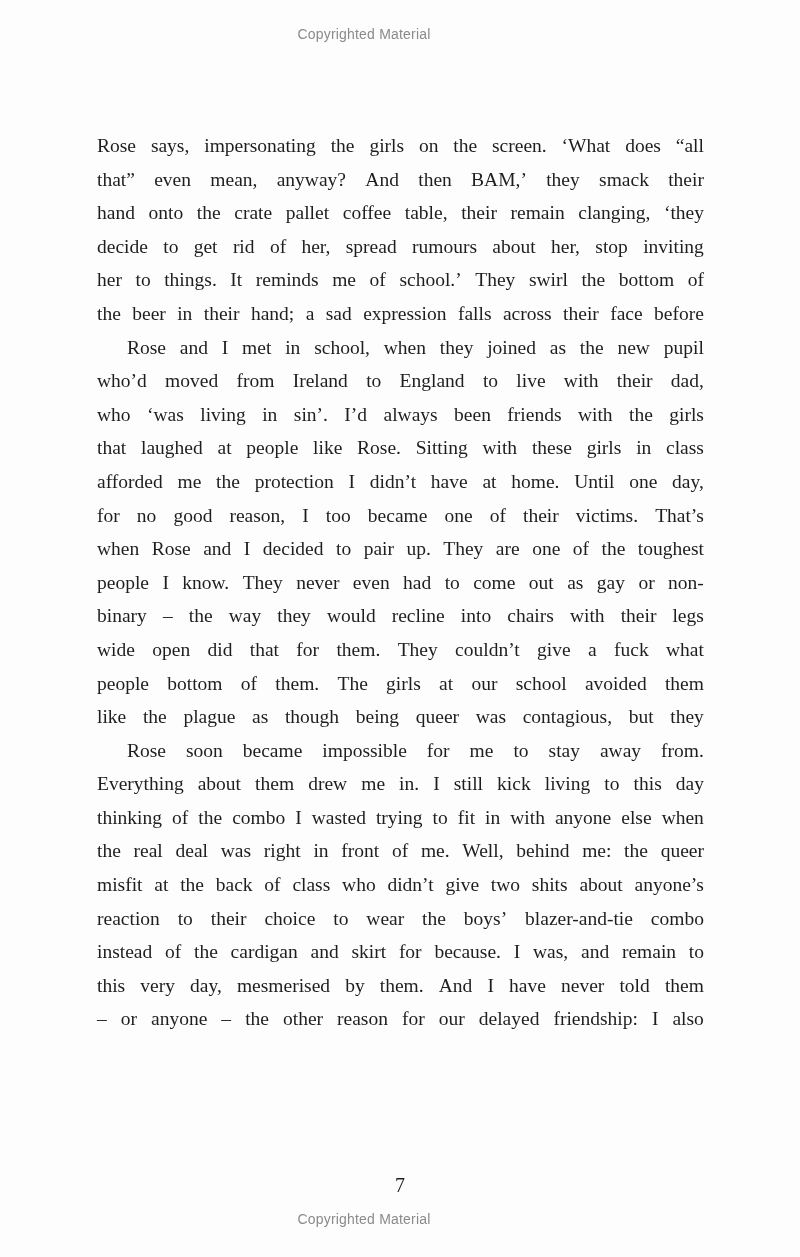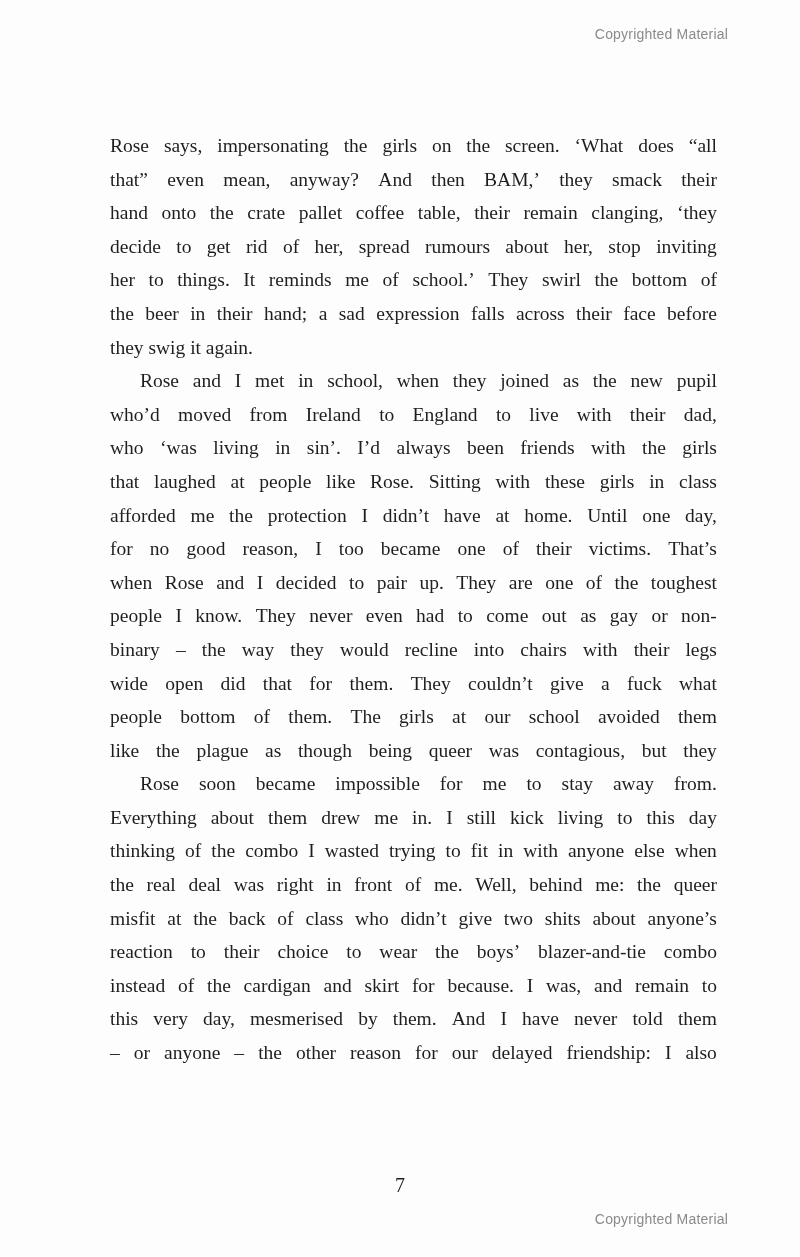--- a/index.html
+++ b/index.html
@@ -7,32 +7,32 @@
     width: 800px;
     height: 1257px;
     background: #fdfdfd;
     position: relative;
     overflow: hidden;
   }
   .notice {
     position: absolute;
     left: 0;
     width: 728px;
-    text-align: right;
+    text-align: center;
     font-family: "Liberation Sans", sans-serif;
     font-size: 14px;
     letter-spacing: 0.2px;
     color: var(--notice-color, #8a8a8a);
   }
   .notice-top { top: 26px; }
   .notice-bottom { top: 1211px; }
   .body-text {
     position: absolute;
     top: 129px;
-    left: 110px;
+    left: 97px;
     width: 607px;
     font-family: "Liberation Serif", serif;
     font-size: 19.5px;
     color: var(--text-color, #1e1e1e);
   }
   .line {
     display: flex;
     justify-content: space-between;
     height: 33.6px;
     line-height: 33.6px;
@@ -138,21 +138,20 @@
       <span>hand;</span>
       <span>a</span>
       <span>sad</span>
       <span>expression</span>
       <span>falls</span>
       <span>across</span>
       <span>their</span>
       <span>face</span>
       <span>before</span>
     </div>
-    <div class="line end">they swig it again.</div>
     <div class="line indent">
       <span>Rose</span>
       <span>and</span>
       <span>I</span>
       <span>met</span>
       <span>in</span>
       <span>school,</span>
       <span>when</span>
       <span>they</span>
       <span>joined</span>

